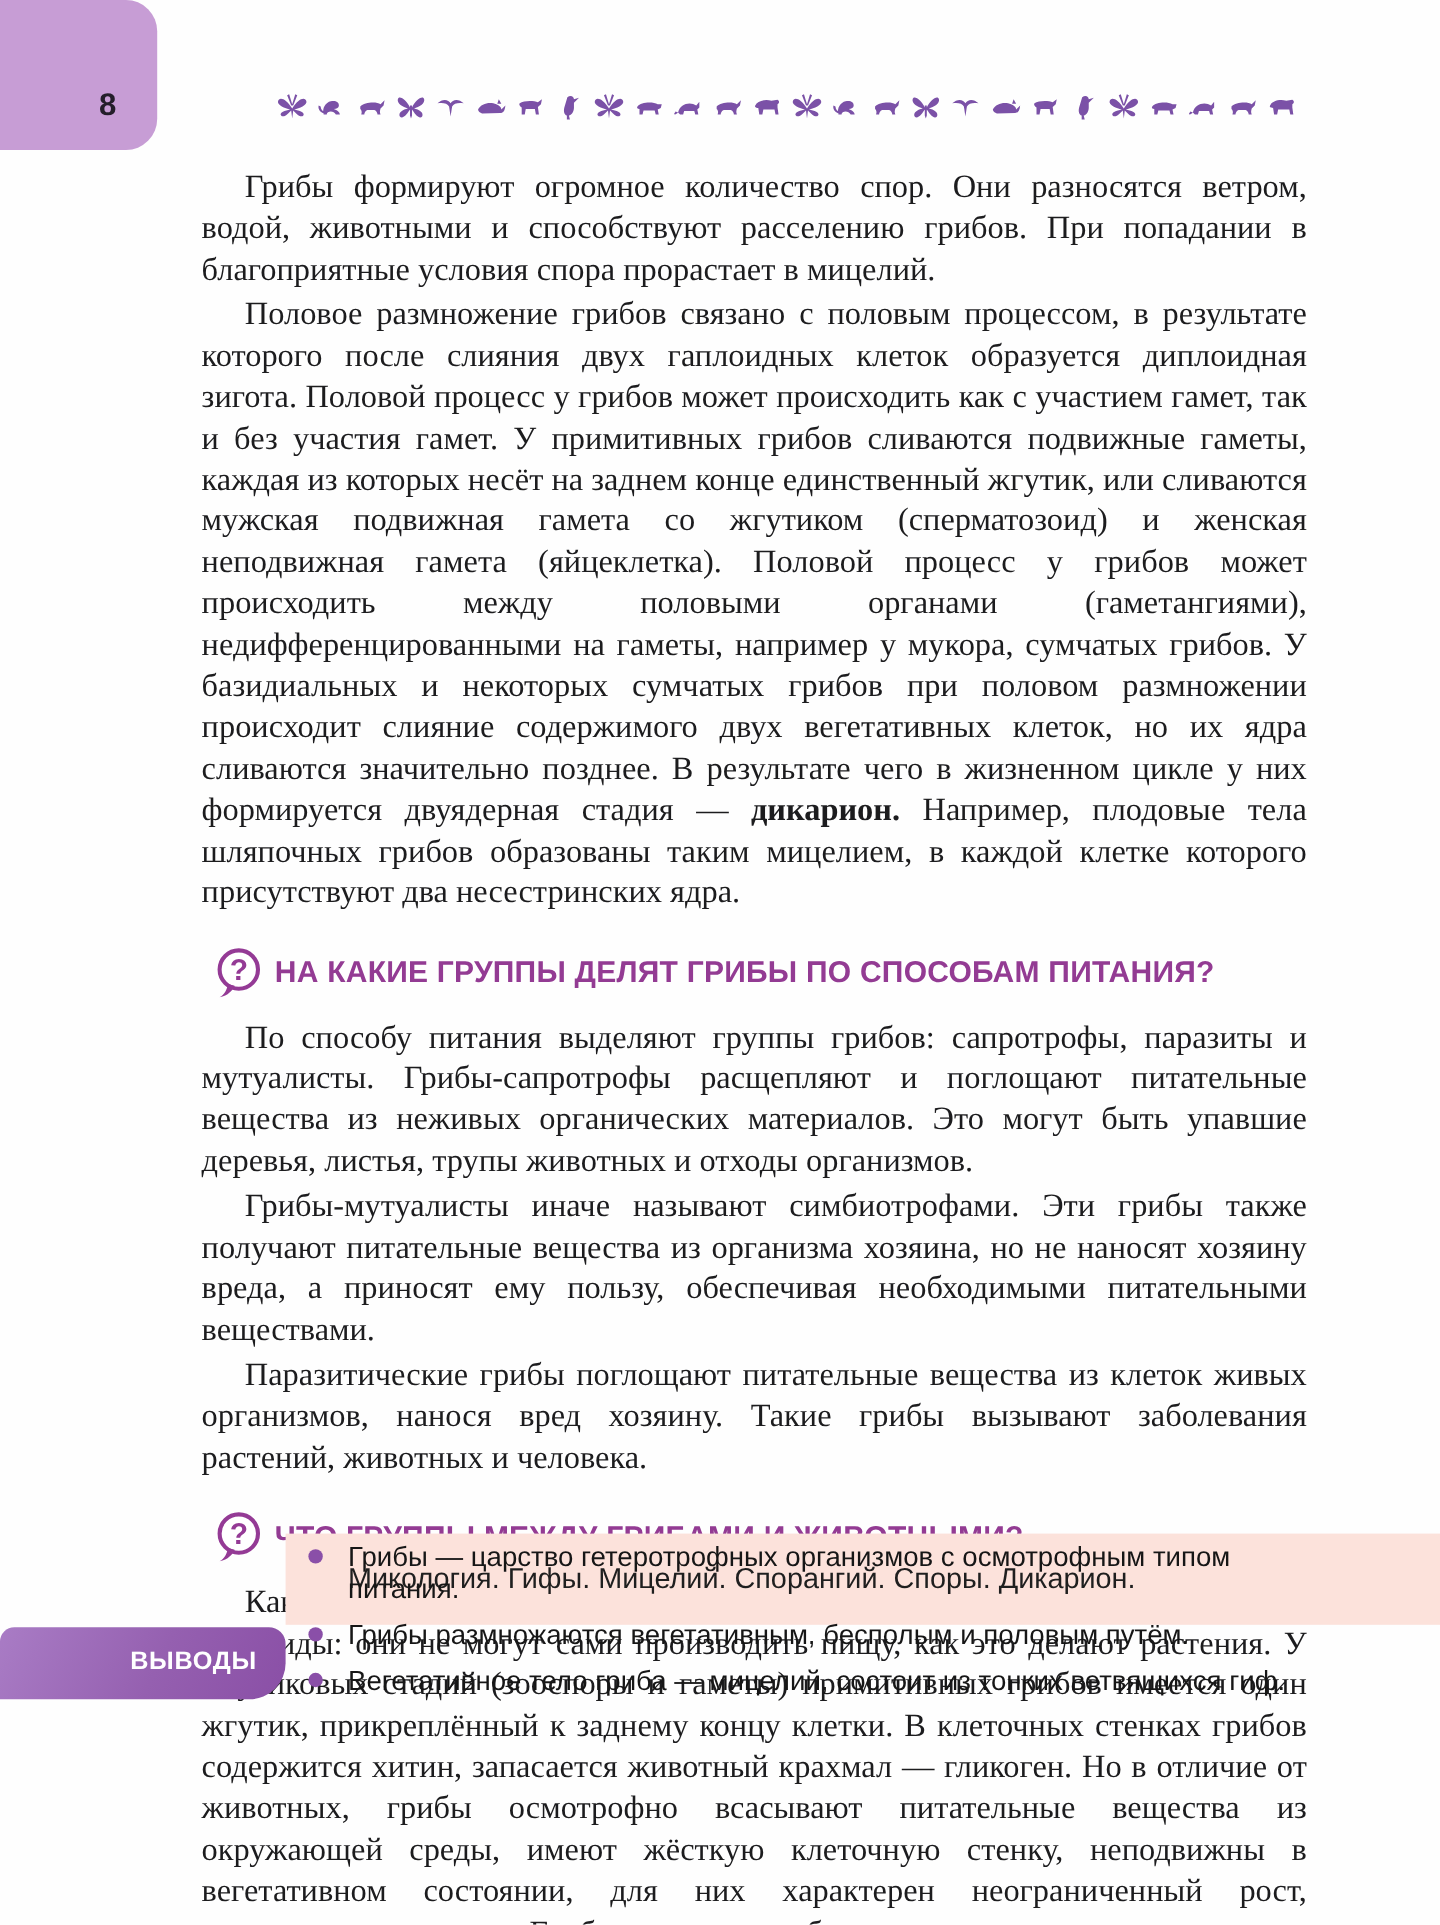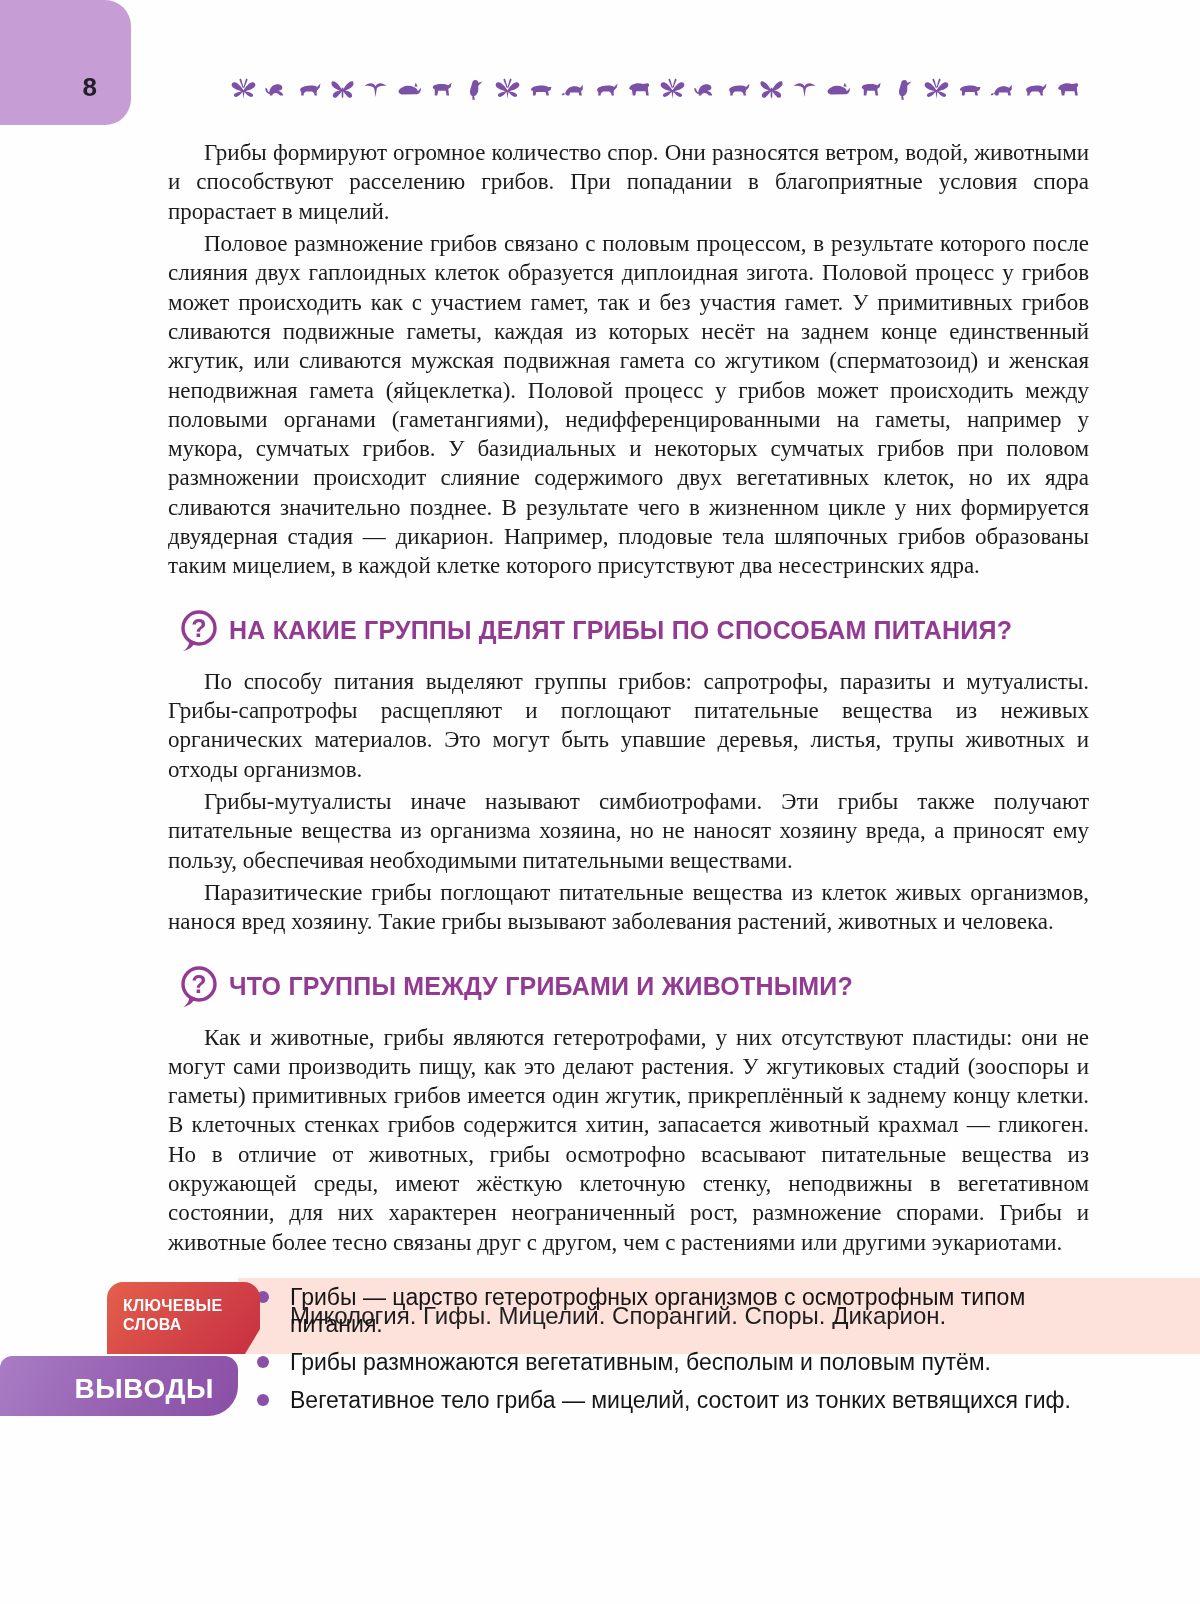--- a/index.html
+++ b/index.html
@@ -12,23 +12,23 @@
   .pagenum{position:absolute;right:34px;bottom:22px;
         font-family:"Liberation Sans",sans-serif;font-weight:bold;font-size:26px;color:#241e2a;}
 
   
   .animal-band{position:absolute;top:72px;left:230px;width:852px;height:34px;
         display:flex;align-items:center;justify-content:space-between;}
   .animal{fill:#7b51a7;flex:0 0 auto;}
 
   
   .content{position:absolute;top:138px;left:168px;width:921px;color:#1c1c1e;}
-  .content p{margin:0 0 3px 0;font-size:23px;line-height:1.275;text-align:justify;
+  .content p{margin:0 0 3px 0;font-size:27px;line-height:1.275;text-align:justify;
         text-indent:36px;hyphens:auto;}
-  .content b{font-weight:normal;margin-top:27px;}
+  .content b{font-weight:bold;margin-top:27px;}
 
   .section-head{display:flex;align-items:center;gap:7px;margin:26px 0 12px 8px;}
   .q-icon{flex:0 0 auto;}
   .section-title{margin:0;font-family:"Liberation Sans",sans-serif;font-weight:bold;
         font-size:25px;letter-spacing:0.2px;color:#933b93;white-space:nowrap;text-align:center;}
 
   
   .kw-band{position:absolute;top:1278px;left:238px;right:0;height:76px;background:#fce2db;}
   .kw-text{position:absolute;left:52px;top:50%;transform:translateY(-50%);
         font-family:"Liberation Sans",sans-serif;font-size:24px;color:#1f1f1f;}
@@ -37,21 +37,21 @@
         border-radius:16px 16px 0 0;z-index:2;}
   .kw-tab::after{content:"";position:absolute;right:0;bottom:0;width:0;height:0;
         border-right:15px solid #fce2db;border-top:25px solid transparent;}
   .kw-tab-label{font-family:"Liberation Sans",sans-serif;font-weight:bold;font-size:16px;
         line-height:1.18;color:#ffffff;padding:15px 0 0 16px;letter-spacing:0.3px;}
 
   
   .concl-tab{position:absolute;top:1356px;left:0;width:238px;height:60px;
         background:linear-gradient(115deg,#a97cc5 0%,#9560b0 55%,#8a4fa6 100%);
         border-radius:12px 14px 30px 0;}
-  .concl-label{font-family:"Liberation Sans",sans-serif;font-weight:bold;font-size:28px;
+  .concl-label{font-family:"Liberation Sans",sans-serif;font-weight:bold;font-size:21px;
         color:#ffffff;text-align:right;padding:17px 24px 0 0;letter-spacing:0.6px;}
   .concl-list{position:absolute;top:1284px;left:257px;width:834px;
         list-style:none;margin:0;padding:0;}
   .concl-list li{position:relative;padding-left:33px;margin-bottom:11px;
         font-family:"Liberation Sans",sans-serif;font-size:23px;line-height:1.18;color:#161616;}
   .concl-list li::before{content:"";position:absolute;left:0;top:7px;width:12px;height:12px;
         border-radius:50%;background:#8a4fa8;}
 
   .defs-hidden{position:absolute;width:0;height:0;overflow:hidden;}
 </style>
@@ -240,26 +240,20 @@
     <div>
 
     <p>Как и животные, грибы являются гетеротрофами, у них отсутствуют пластиды: они не могут сами производить пищу, как это делают растения. У жгутиковых стадий (зооспоры и гаметы) примитивных грибов имеется один жгутик, прикреплённый к заднему концу клетки. В клеточных стенках грибов содержится хитин, запасается животный крахмал — гликоген. Но в отличие от животных, грибы осмотрофно всасывают питательные вещества из окружающей среды, имеют жёсткую клеточную стенку, неподвижны в вегетативном состоянии, для них характерен неограниченный рост, размножение спорами. Грибы и животные более тесно связаны друг с другом, чем с растениями или другими эукариотами.</p>
       </div>
 
   </div>
 
   <div class="kw-band">
     <div class="kw-text">Микология. Гифы. Мицелий. Спорангий. Споры. Дикарион.</div>
   </div>
-  <div class="kw-tab">
-    <div class="kw-tab-label">
-      <div>КЛЮЧЕВЫЕ</div>
-      <div>СЛОВА</div>
-    </div>
-  </div>
 
   <div class="concl-tab">
     <div class="concl-label">ВЫВОДЫ</div>
   </div>
   <ul class="concl-list">
 
   <li>Грибы — царство гетеротрофных организмов с осмотрофным типом питания.</li>
       <li>Грибы размножаются вегетативным, бесполым и половым путём.</li>
       <li>Вегетативное тело гриба — мицелий, состоит из тонких ветвящихся гиф.</li>
     </ul>

